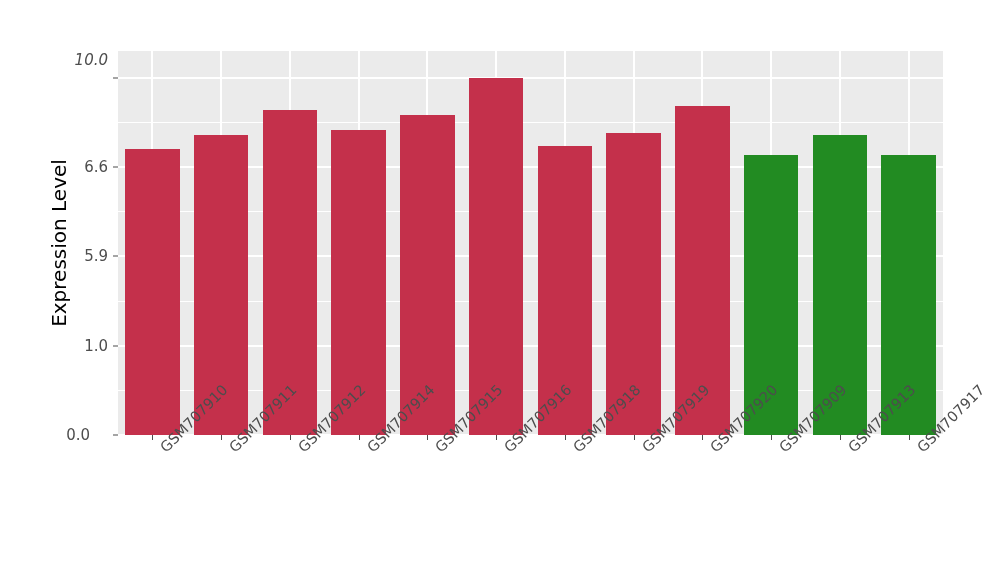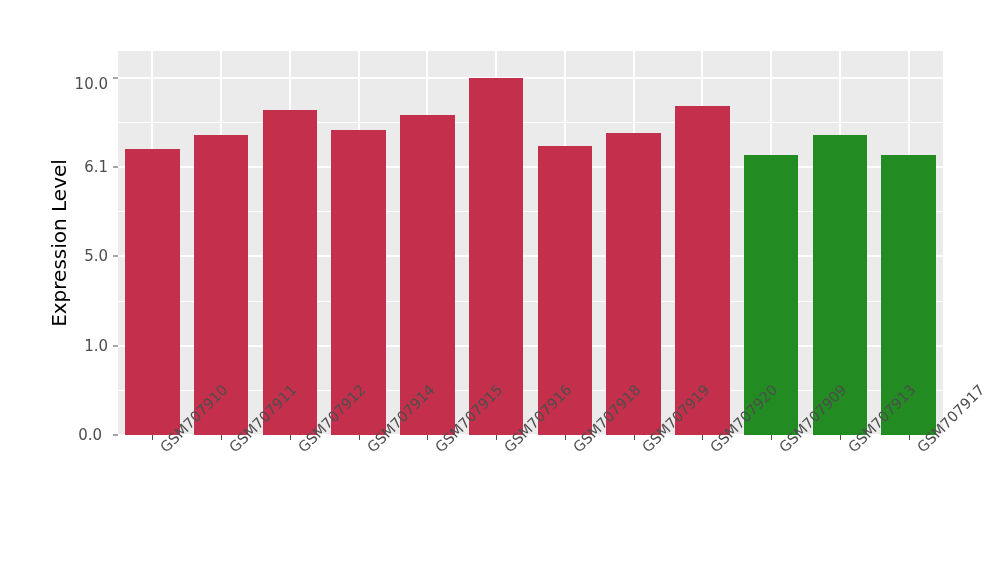--- a/index.html
+++ b/index.html
@@ -92,29 +92,29 @@
 </head>
 <body>
 
 <div id="plot-root">
 
   <div id="y-axis-title-wrap" style="position:absolute; left:44px; top:51px; width:30px; height:384px;">
     <div style="position:absolute; left:50%; top:50%; transform:translate(-50%,-50%) rotate(-90deg); white-space:nowrap; font-size:20px; color:#000;">Expression Level</div>
   </div>
 
   <div id="y-axis-ticks" style="position:absolute; left:48px; top:0; width:70px; height:580px;">
-      <div class="y-tick-label" style="top: 435px; right: 16px;">0.0</div>
+      <div class="y-tick-label" style="top: 435px; right: 28px;">0.0</div>
       <div class="y-tick-mark" style="top: 435px; right: 0px;"></div>
       <div class="y-tick-label" style="top: 345.698px; right: 10px;">1.0</div>
       <div class="y-tick-mark" style="top: 345.698px; right: 0px;"></div>
-      <div class="y-tick-label" style="top: 256.395px; right: 10px;">5.0</div>
+      <div class="y-tick-label" style="top: 256.395px; right: 10px;">5.9</div>
       <div class="y-tick-mark" style="top: 256.395px; right: 0px;"></div>
-      <div class="y-tick-label" style="top: 167.093px; right: 10px;">6.1</div>
+      <div class="y-tick-label" style="top: 167.093px; right: 10px;">6.6</div>
       <div class="y-tick-mark" style="top: 167.093px; right: 0px;"></div>
-      <div class="y-tick-label" style="top: 84px; right: 10px;">10.0</div>
+      <div class="y-tick-label" style="top: 60px; right: 10px; font-style: italic;">10.0</div>
       <div class="y-tick-mark" style="top: 77.7907px; right: 0px;"></div>
     </div>
 
   <div id="panel">
     <div id="grid-layer">
         <div class="grid-minor-h" style="top: 338.849px;"></div>
         <div class="grid-minor-h" style="top: 249.547px;"></div>
         <div class="grid-minor-h" style="top: 160.244px;"></div>
         <div class="grid-minor-h" style="top: 70.9419px;"></div>
         <div class="grid-major-h" style="top: 383px;"></div>

